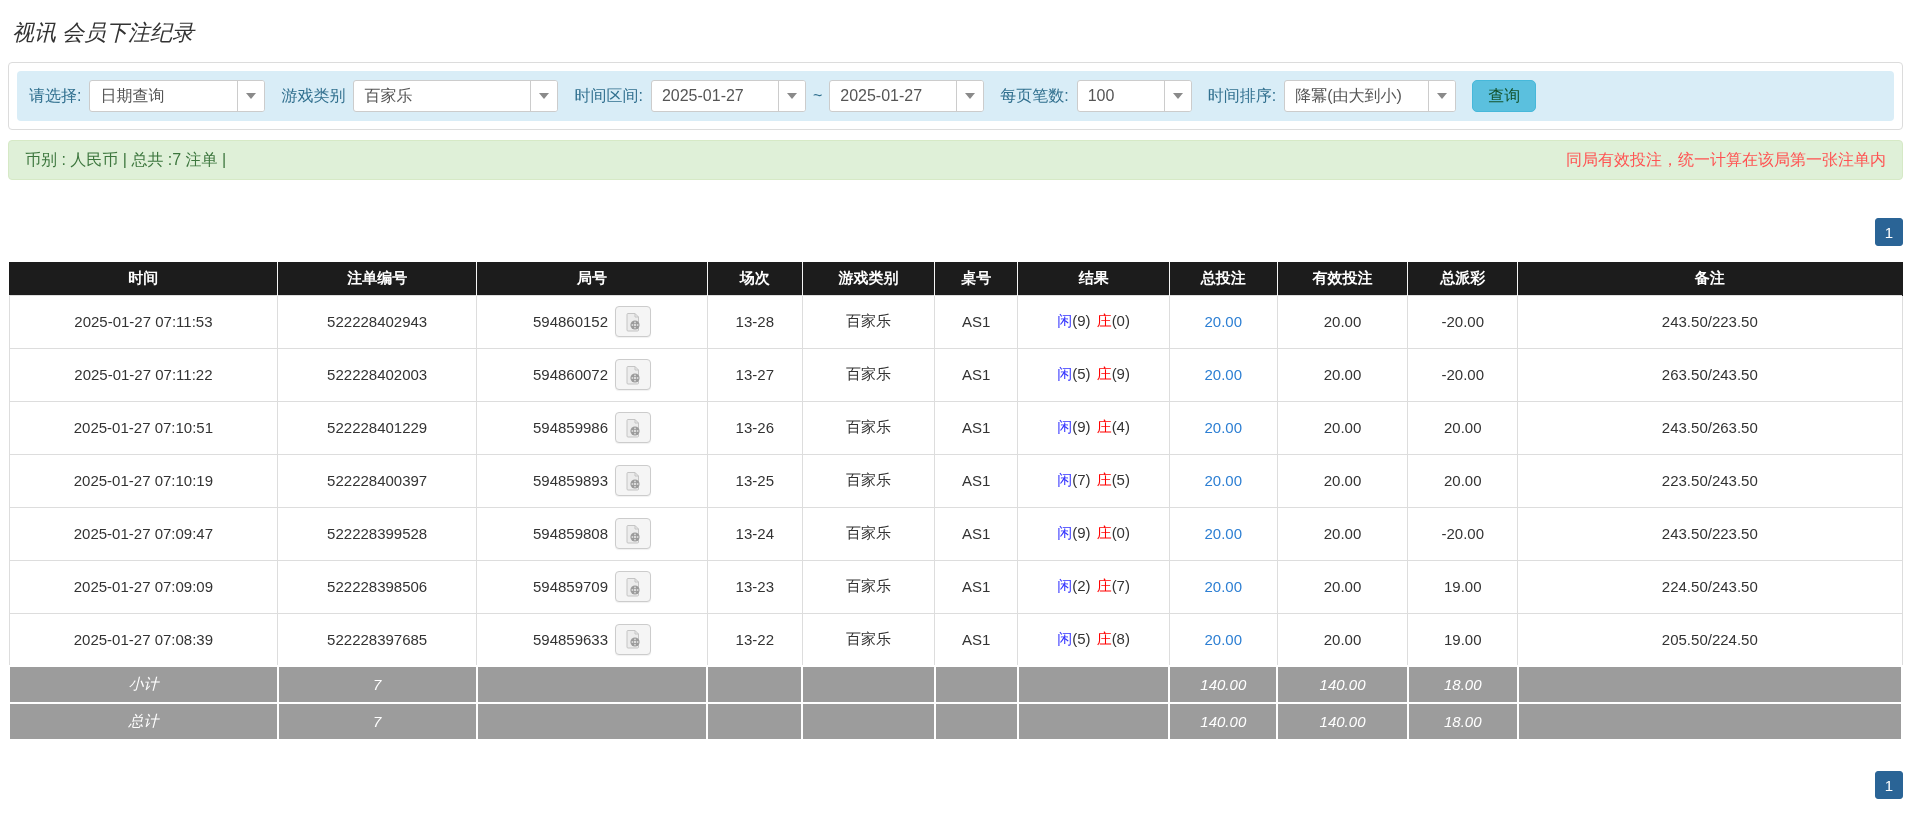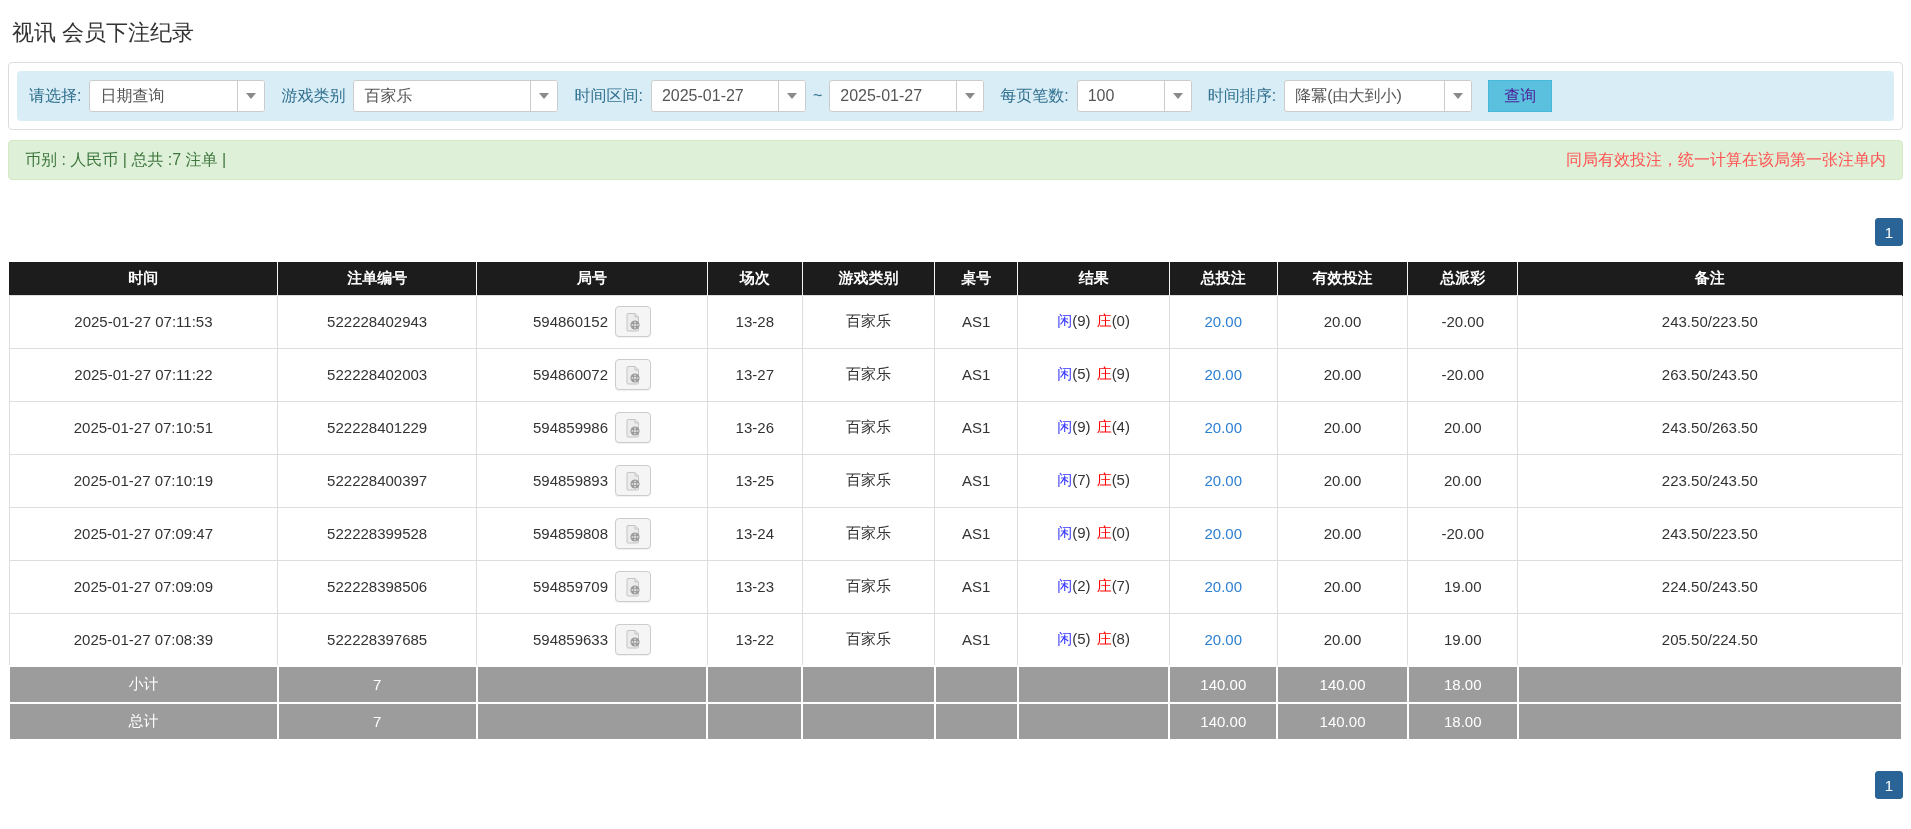--- a/index.html
+++ b/index.html
@@ -1,21 +1,21 @@
 <!DOCTYPE html>
 <html><head>
 <meta charset="utf-8">
 <style>
   * { box-sizing: border-box; }
   html,body { margin:0; padding:0; }
   body {
     width:1911px; height:829px; overflow:hidden; background:#fff;
     font-family:"Liberation Sans","DejaVu Sans",sans-serif; color:#333;
   }
-  .page-title { font-size:22px; color:#333; margin:18px 0 0 12px; font-weight:400; }
+  .page-title { font-size:22px; color:#333; margin:18px 0 0 12px; font-weight:400;font-style:italic; }
 
   
   .filter-panel {
     margin:14px 8px 0 8px; border:1px solid #dcdcdc; border-radius:4px;
     background:#fff; padding:8px;
   }
   .filter-bar {
     background:#d9edf7; border-radius:4px; padding:9px 12px;
     display:flex; align-items:center;
   }
@@ -29,22 +29,22 @@
     flex:1; display:flex; align-items:center; padding:0 10px;
     font-size:16px; color:#555; white-space:nowrap; overflow:hidden;
   }
   .selectbox .caret-seg {
     width:27px; border-left:1px solid #ccc; display:flex; align-items:center; justify-content:center;
     background:#fff;
   }
   .caret-tri { width:0; height:0; border-left:5px solid transparent; border-right:5px solid transparent; border-top:6px solid #8a8a8a; }
   .tilde { margin:0 7px; color:#31708f; font-size:16px; }
   .search-btn {
-    margin-left:16px; height:32px; padding:0 15px; font-size:16px; color:#4c1d95;
-    background:#5bc0de; border:1px solid #46b8da; border-radius:0; cursor:pointer;
+    margin-left:16px; height:32px; padding:0 15px; font-size:16px; color:#14532d;
+    background:#5bc0de; border:1px solid #46b8da; border-radius:5px; cursor:pointer;
   }
 
   
   .summary-bar {
     margin:10px 8px 0 8px; height:40px; background:#dff0d8; border:1px solid #d6e9c6;
     border-radius:4px; display:flex; align-items:center; justify-content:space-between;
     padding:0 16px; font-size:16px;
   }
   .summary-left { color:#3c763d; }
   .summary-right { color:#ff5252; }
@@ -76,21 +76,21 @@
   .video-btn {
     margin-left:7px; width:36px; height:31px; background:#f5f5f5; border:1px solid #ccc;
     border-radius:4px; display:flex; align-items:center; justify-content:center; cursor:pointer;
     box-shadow:0 1px 1px rgba(0,0,0,0.06);
   }
   .rp { color:#3333ff; }
   .rb { color:#ff0000; margin-left:6px; }
   .betlink { color:#2d7fd3; text-decoration:none; cursor:pointer; }
   .neg { color:#ff0000; }
   tr.subrow td {
-    background:#9c9c9c; color:#fff; height:37px; border:2px solid #fff; font-size:15px;
+    background:#9c9c9c; color:#fff; height:37px; border:2px solid #fff; font-size:15px;font-style:italic;
   }
 </style>
 </head>
 <body>
 
 <h1 class="page-title">视讯 会员下注纪录</h1>
 
 <div class="filter-panel">
   <div class="filter-bar">
     <span class="f-label">请选择:</span>
@@ -126,21 +126,21 @@
 
     <span class="f-label gap">每页笔数:</span>
     <div class="selectbox" style="width:115px">
       <span class="val">100</span>
       <span class="caret-seg">
           <span class="caret-tri"></span>
         </span>
     </div>
 
     <span class="f-label gap">时间排序:</span>
-    <div class="selectbox" style="width:188px">
+    <div class="selectbox" style="width:172px">
       <span class="val">降冪(由大到小)</span>
       <span class="caret-seg">
           <span class="caret-tri"></span>
         </span>
     </div>
 
     <button class="search-btn">查询</button>
   </div>
 </div>
 

